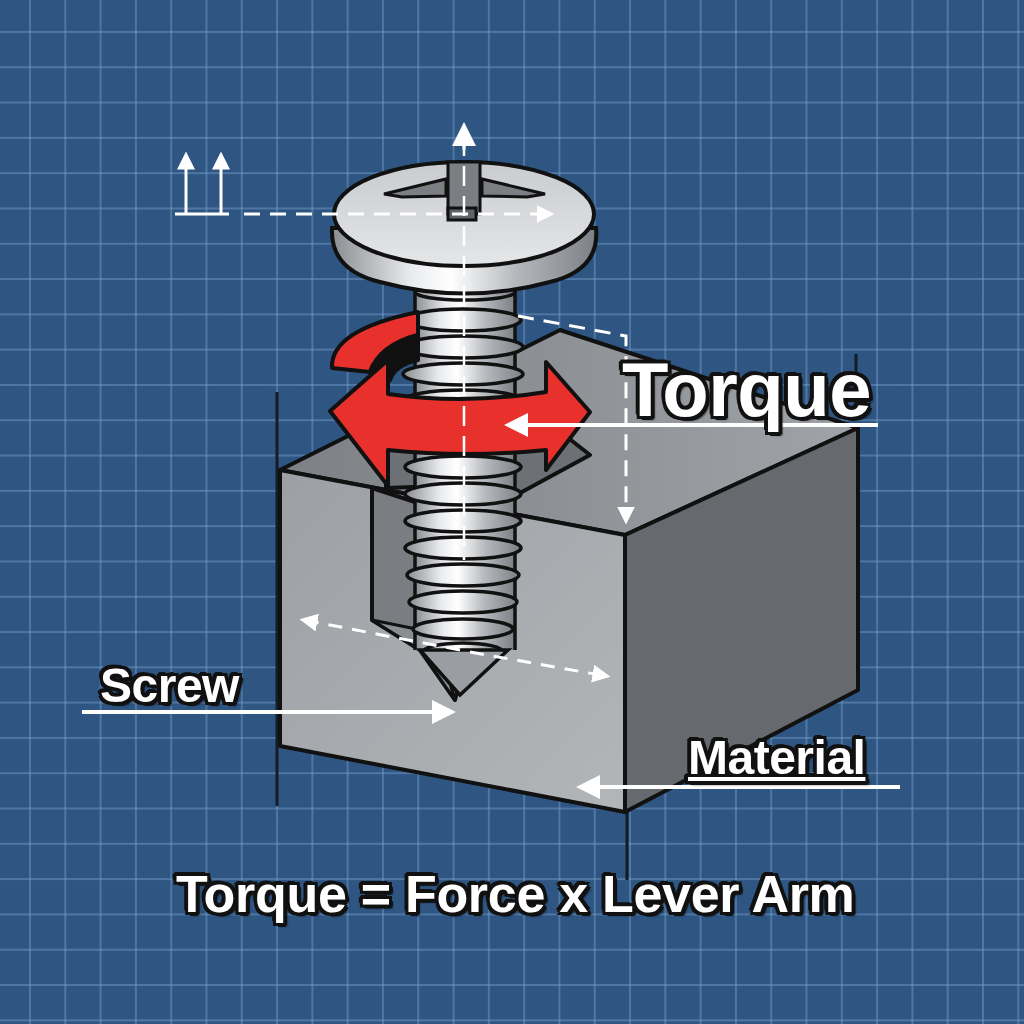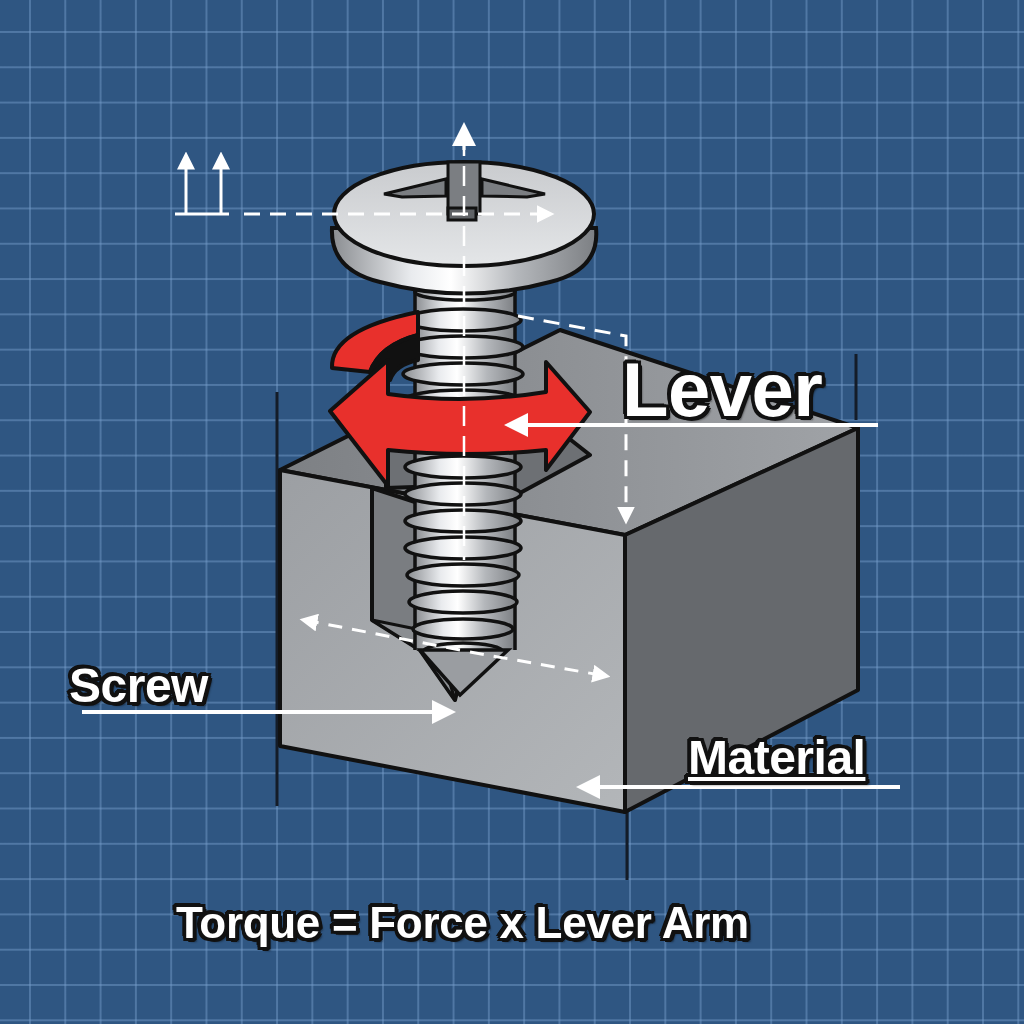--- a/index.html
+++ b/index.html
@@ -18,23 +18,23 @@
     position: absolute; font-family: "Liberation Sans", "DejaVu Sans", sans-serif;
     font-weight: bold; color: #ffffff; white-space: nowrap; letter-spacing: -0.5px;
     -webkit-text-stroke: 0;
     text-shadow:
       -3px -3px 0 #111, 3px -3px 0 #111, -3px 3px 0 #111, 3px 3px 0 #111,
       0 -3px 0 #111, 0 3px 0 #111, -3px 0 0 #111, 3px 0 0 #111,
       -2px -4px 0 #111, 2px 4px 0 #111, 4px 2px 0 #111, -4px -2px 0 #111,
       4px 4px 2px rgba(0,0,0,0.5);
   }
   .label-torque { left: 622px; top: 346px; font-size: 76px; }
-  .label-screw { left: 69px; top: 658px; font-size: 48px; }
+  .label-screw { left: 100px; top: 658px; font-size: 48px; }
   .label-material { left: 688px; top: 730px; font-size: 48px; text-decoration: underline; }
-  .formula { left: 176px; top: 898px; font-size: 44px; letter-spacing: -0.3px; }
+  .formula { left: 176px; top: 864px; font-size: 52px; letter-spacing: -0.3px; }
 </style>
 </head>
 <body>
 
 <svg id="scene" viewBox="0 0 1024 1024" xmlns="http://www.w3.org/2000/svg">
   <defs>
     <linearGradient id="metal" x1="0" y1="0" x2="1" y2="0">
       <stop offset="0" stop-color="#8a8d91"></stop>
       <stop offset="0.3" stop-color="#e9ebee"></stop>
       <stop offset="0.45" stop-color="#ffffff"></stop>
@@ -141,16 +141,16 @@
     <line x1="221" y1="214" x2="221" y2="156" marker-end="url(#ahs)"></line>
   </g>
 
   <g stroke="#ffffff" stroke-width="4">
     <line x1="878" y1="425" x2="510" y2="425" marker-end="url(#ahs)"></line>
     <line x1="82" y1="712" x2="450" y2="712" marker-end="url(#ahs)"></line>
     <line x1="900" y1="787" x2="582" y2="787" marker-end="url(#ahs)"></line>
   </g>
 </svg>
 
-<div class="label label-torque">Lever</div>
+<div class="label label-torque">Torque</div>
 <div class="label label-screw">Screw</div>
 <div class="label label-material">Material</div>
 <div class="label formula">Torque = Force x Lever Arm</div>
 
 </body></html>

